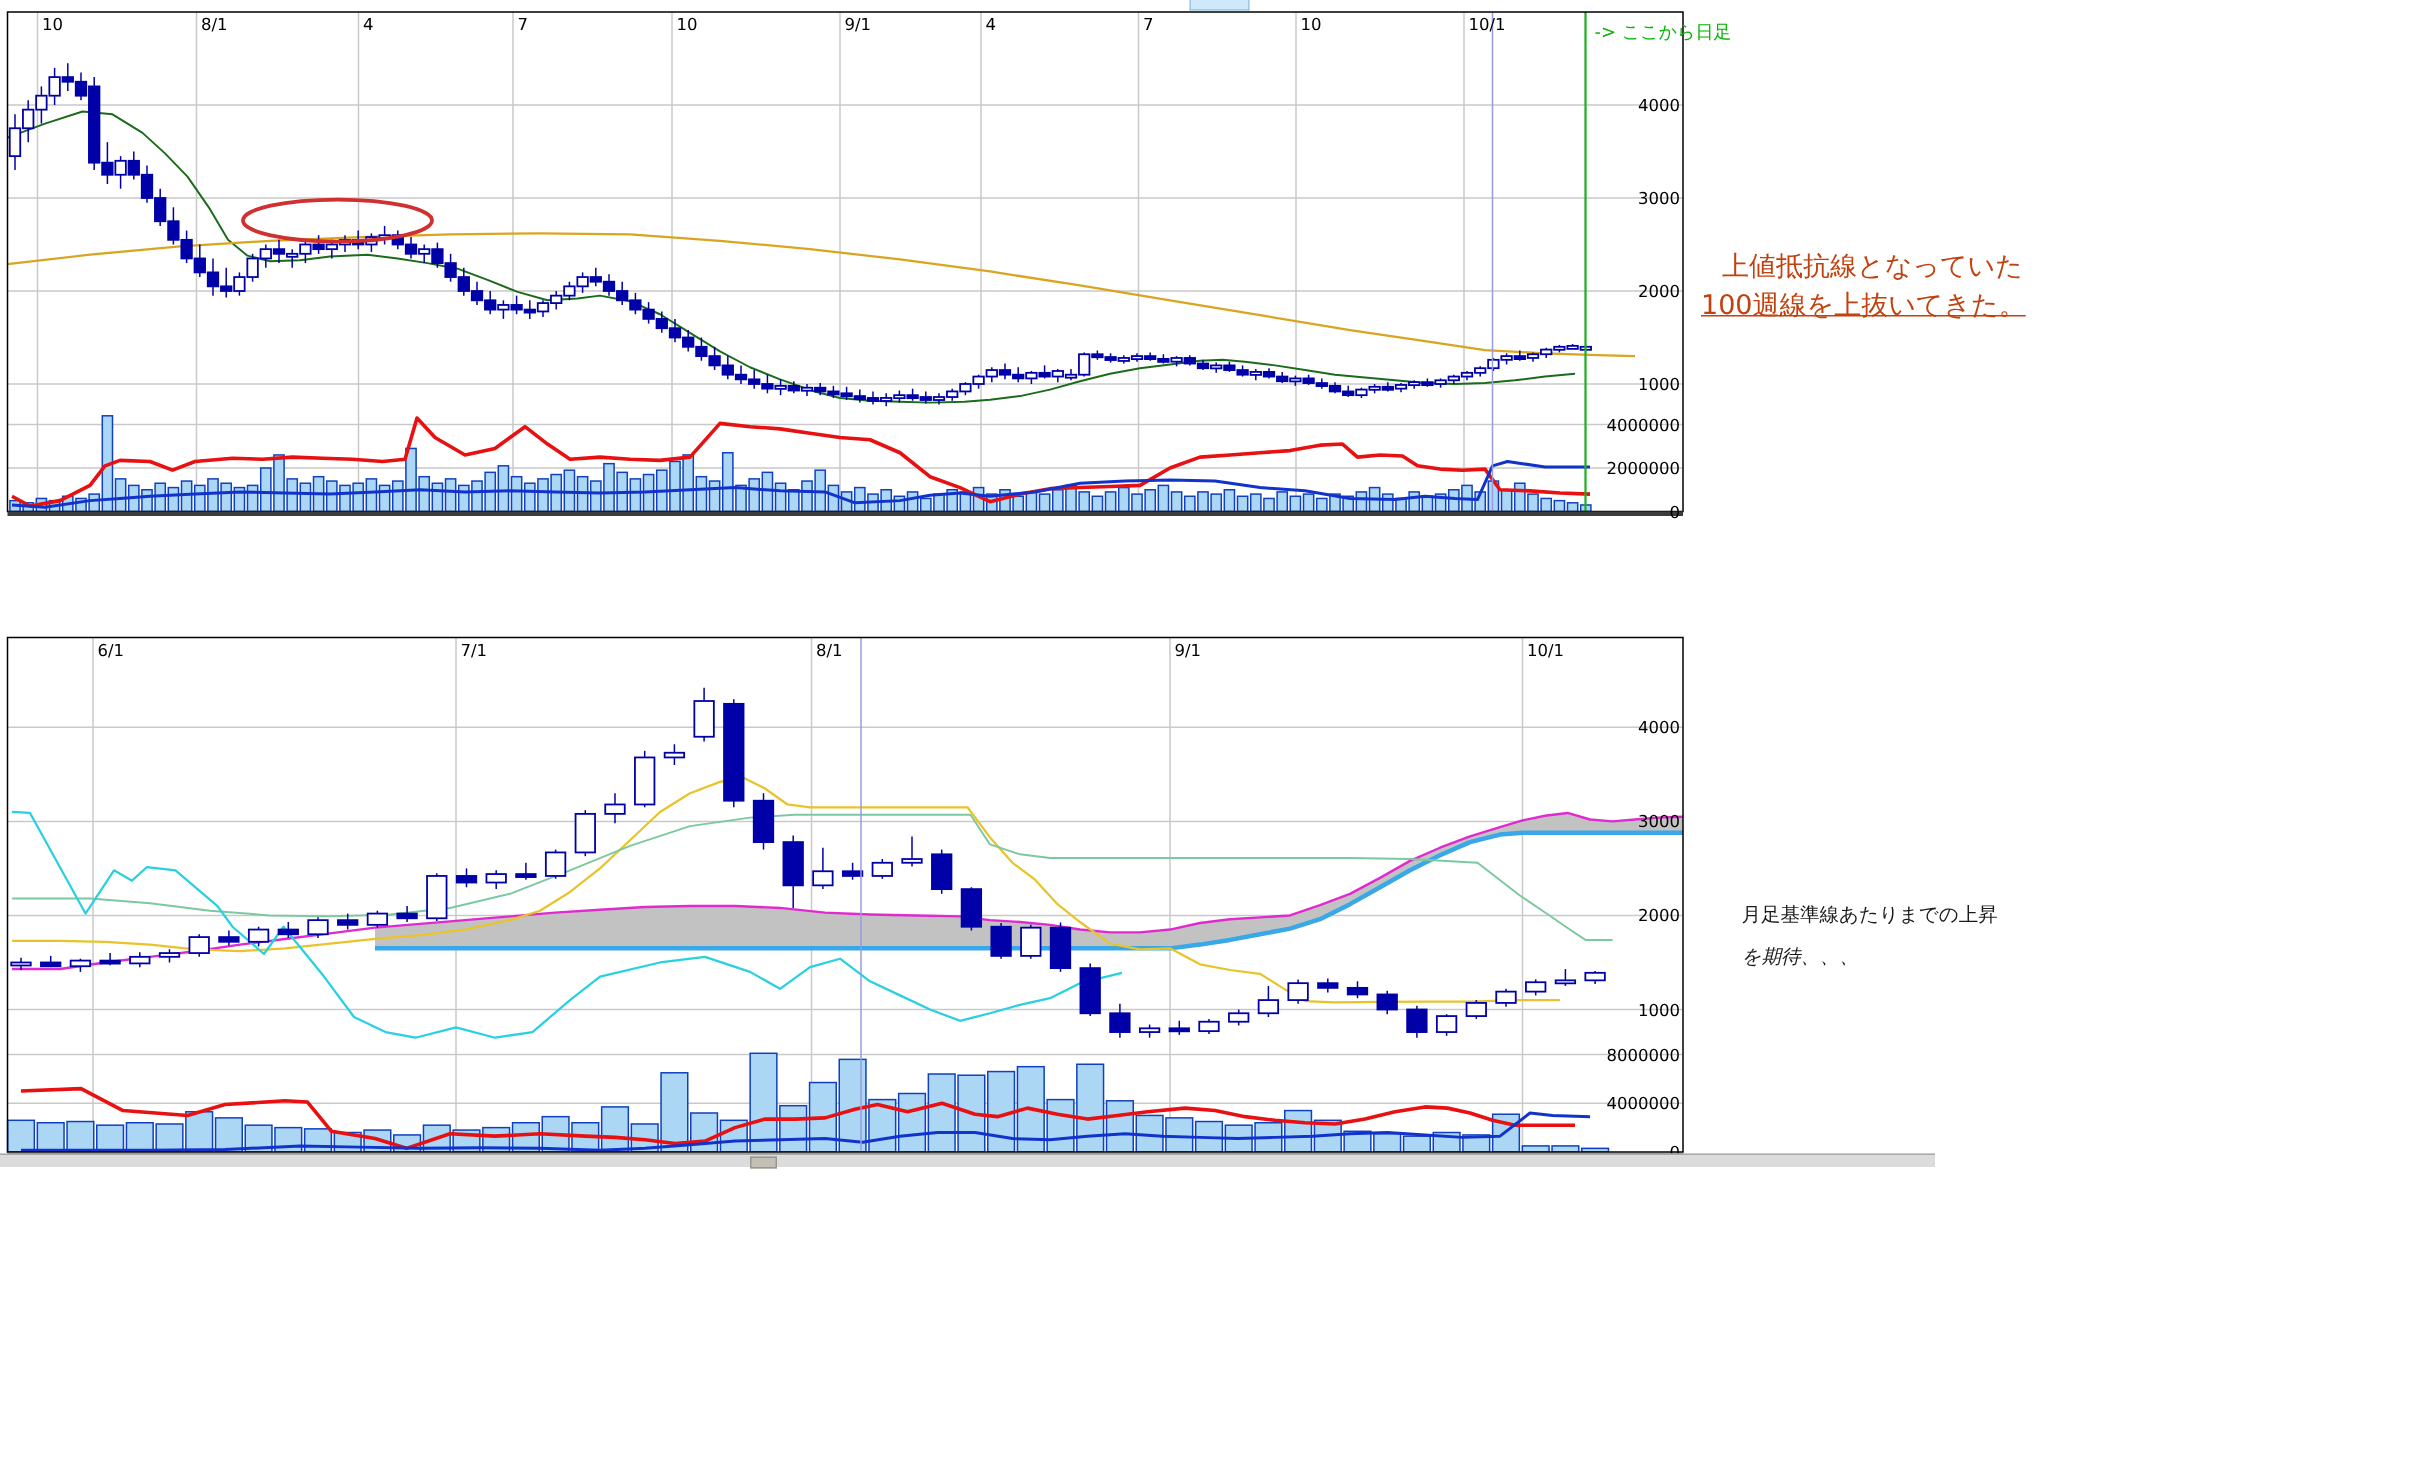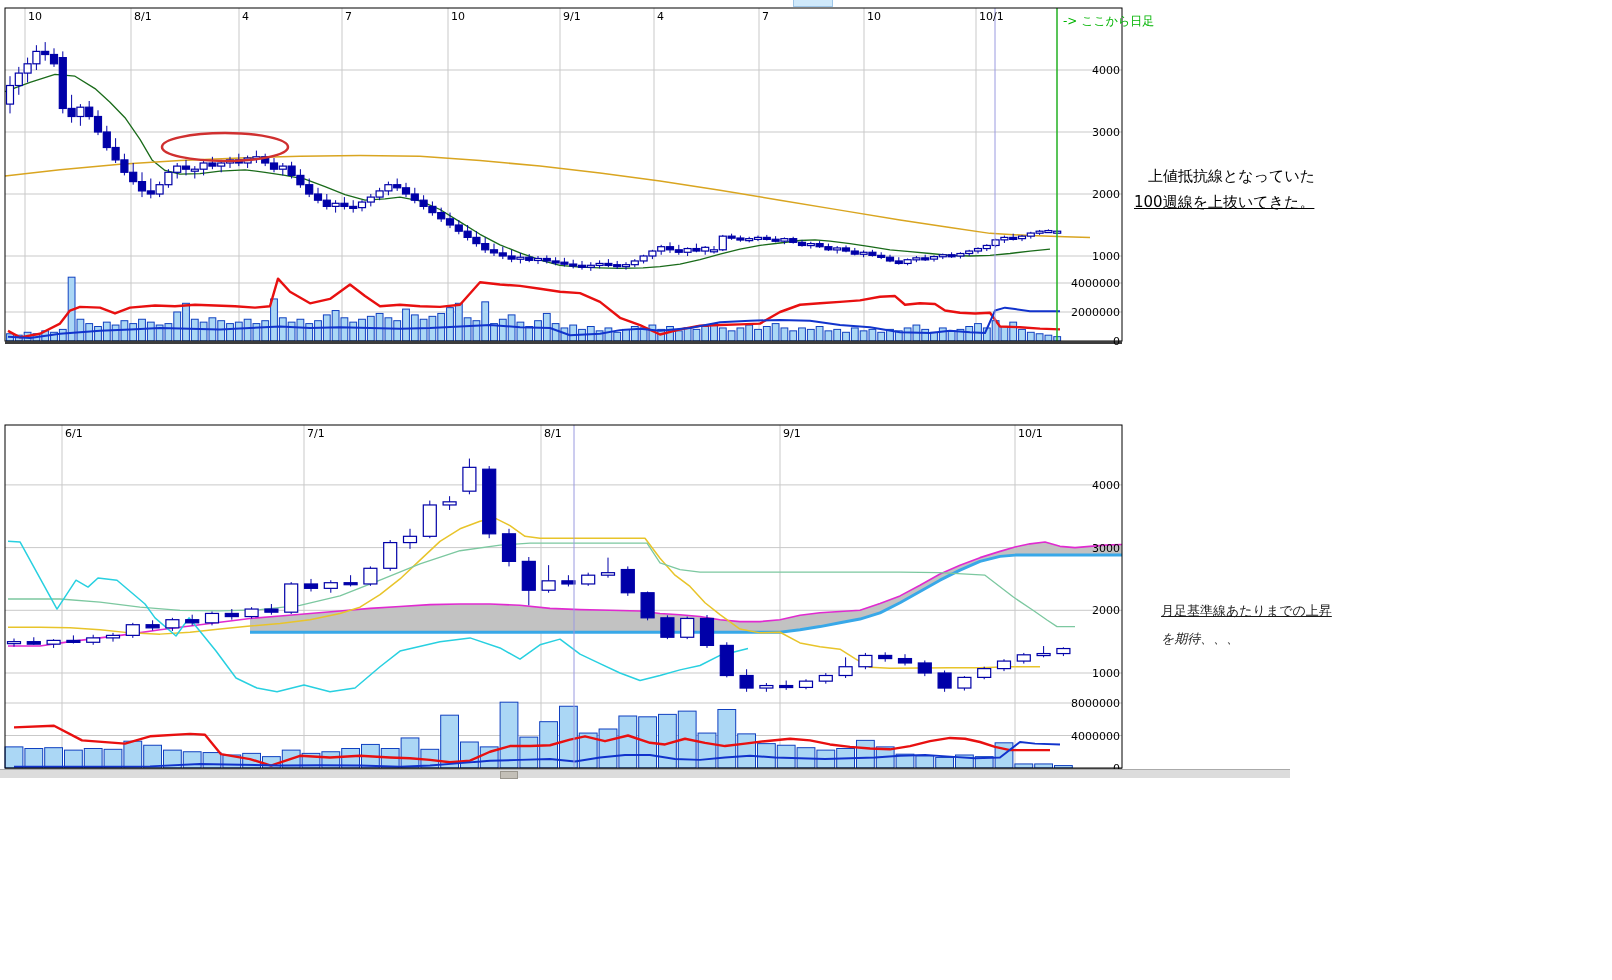--- a/index.html
+++ b/index.html
@@ -1,21 +1,21 @@
 <!DOCTYPE html>
 <html><head>
 <meta charset="utf-8">
 <style>
   html,body{margin:0;padding:0;background:#ffffff;}
   #stage{position:relative;width:1612px;height:980px;background:#ffffff;
          font-family:"DejaVu Sans","Liberation Sans",sans-serif;overflow:hidden;}
   #chart-svg{position:absolute;left:0;top:0;}
   .note{position:absolute;white-space:nowrap;line-height:1.1;}
   .note-green{color:#00b400;font-size:12px;}
-  .note-red{color:#000000;font-size:15px;}
+  .note-red{color:#c2410c;font-size:18px;}
   .note-black{color:#1a1a1a;font-size:13px;}
   #top-edge-artifact{position:absolute;left:793px;top:0;width:38px;height:6px;
       background:#cfe9fb;border:1px solid #9ec6e8;border-top:none;}
   #bottom-scrollbar{position:absolute;left:0;top:769px;width:1290px;height:8px;
       background:#dcdcdc;border-top:1px solid #aaa;}
   #bottom-scrollbar .thumb{position:absolute;left:500px;top:1px;width:16px;height:6px;
       background:#c3bfb7;border:1px solid #9a968e;}
   text.tick{font-family:"DejaVu Sans","Liberation Sans",sans-serif;font-size:11px;fill:#000;}
 </style>
 </head>
@@ -621,21 +621,21 @@
       <text x="1120" y="707" class="tick" text-anchor="end">8000000</text>
       <text x="1120" y="739.5" class="tick" text-anchor="end">4000000</text>
       <text x="1120" y="772" class="tick" text-anchor="end">0</text>
     </svg>
 
   <div class="note note-green" style="left:1063px;top:15px;">-&gt; ここから日足</div>
 
   <div class="note note-red" style="left:1148px;top:168px;">上値抵抗線となっていた</div>
   <div class="note note-red" style="left:1134px;top:194px;text-decoration:underline;">100週線を上抜いてきた。</div>
 
-  <div class="note note-black" style="left:1161px;top:604px;text-decoration:underline;">月足基準線あたりまでの上昇</div>
+  <div class="note note-black" style="left:1161px;top:604px;">月足基準線あたりまでの上昇</div>
   <div class="note note-black" style="left:1161px;top:632px;font-style:italic;">を期待、、、</div>
 
   <div id="top-edge-artifact"></div>
 
   <div id="bottom-scrollbar">
     <div class="thumb"></div>
   </div>
 </div>
 
 </body></html>

